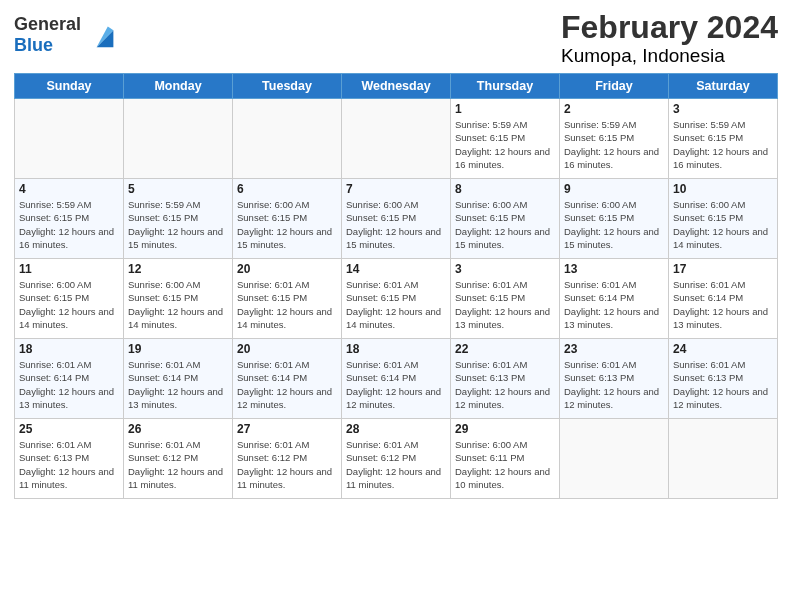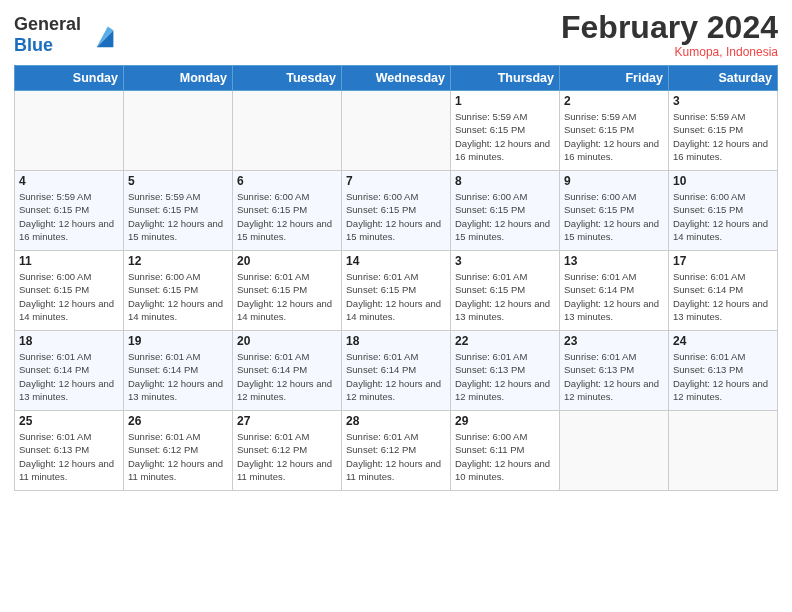--- a/index.html
+++ b/index.html
@@ -25,41 +25,40 @@
       display: flex;
       align-items: center;
       margin-top: 4px;
     }
     .logo-icon {
       width: 28px;
       height: 28px;
       margin-left: 2px;
     }
     .title-block {
-      text-align: right;
     }
     .title-block .month-year {
       font-size: 32px;
       font-weight: bold;
       color: #333;
       line-height: 1.1;
     }
     .title-block .location {
-      font-size: 12px;
-      color: #ef4444;
+      font-size: 19px;
+      color: #000000;
     }
     .calendar {
       width: 100%;
       border-collapse: collapse;
       table-layout: fixed;
     }
     .calendar th {
       background: #2878c8;
       color: #fff;
-      text-align: right;
+      text-align: center;
       padding: 5px 5px;
       font-size: 12.5px;
       font-weight: bold;
       border: 1px solid #5a9fd4;
     }
     .calendar td {
       vertical-align: top;
       border: 1px solid #ccc;
       padding: 3px 4px;
       font-size: 10px;

